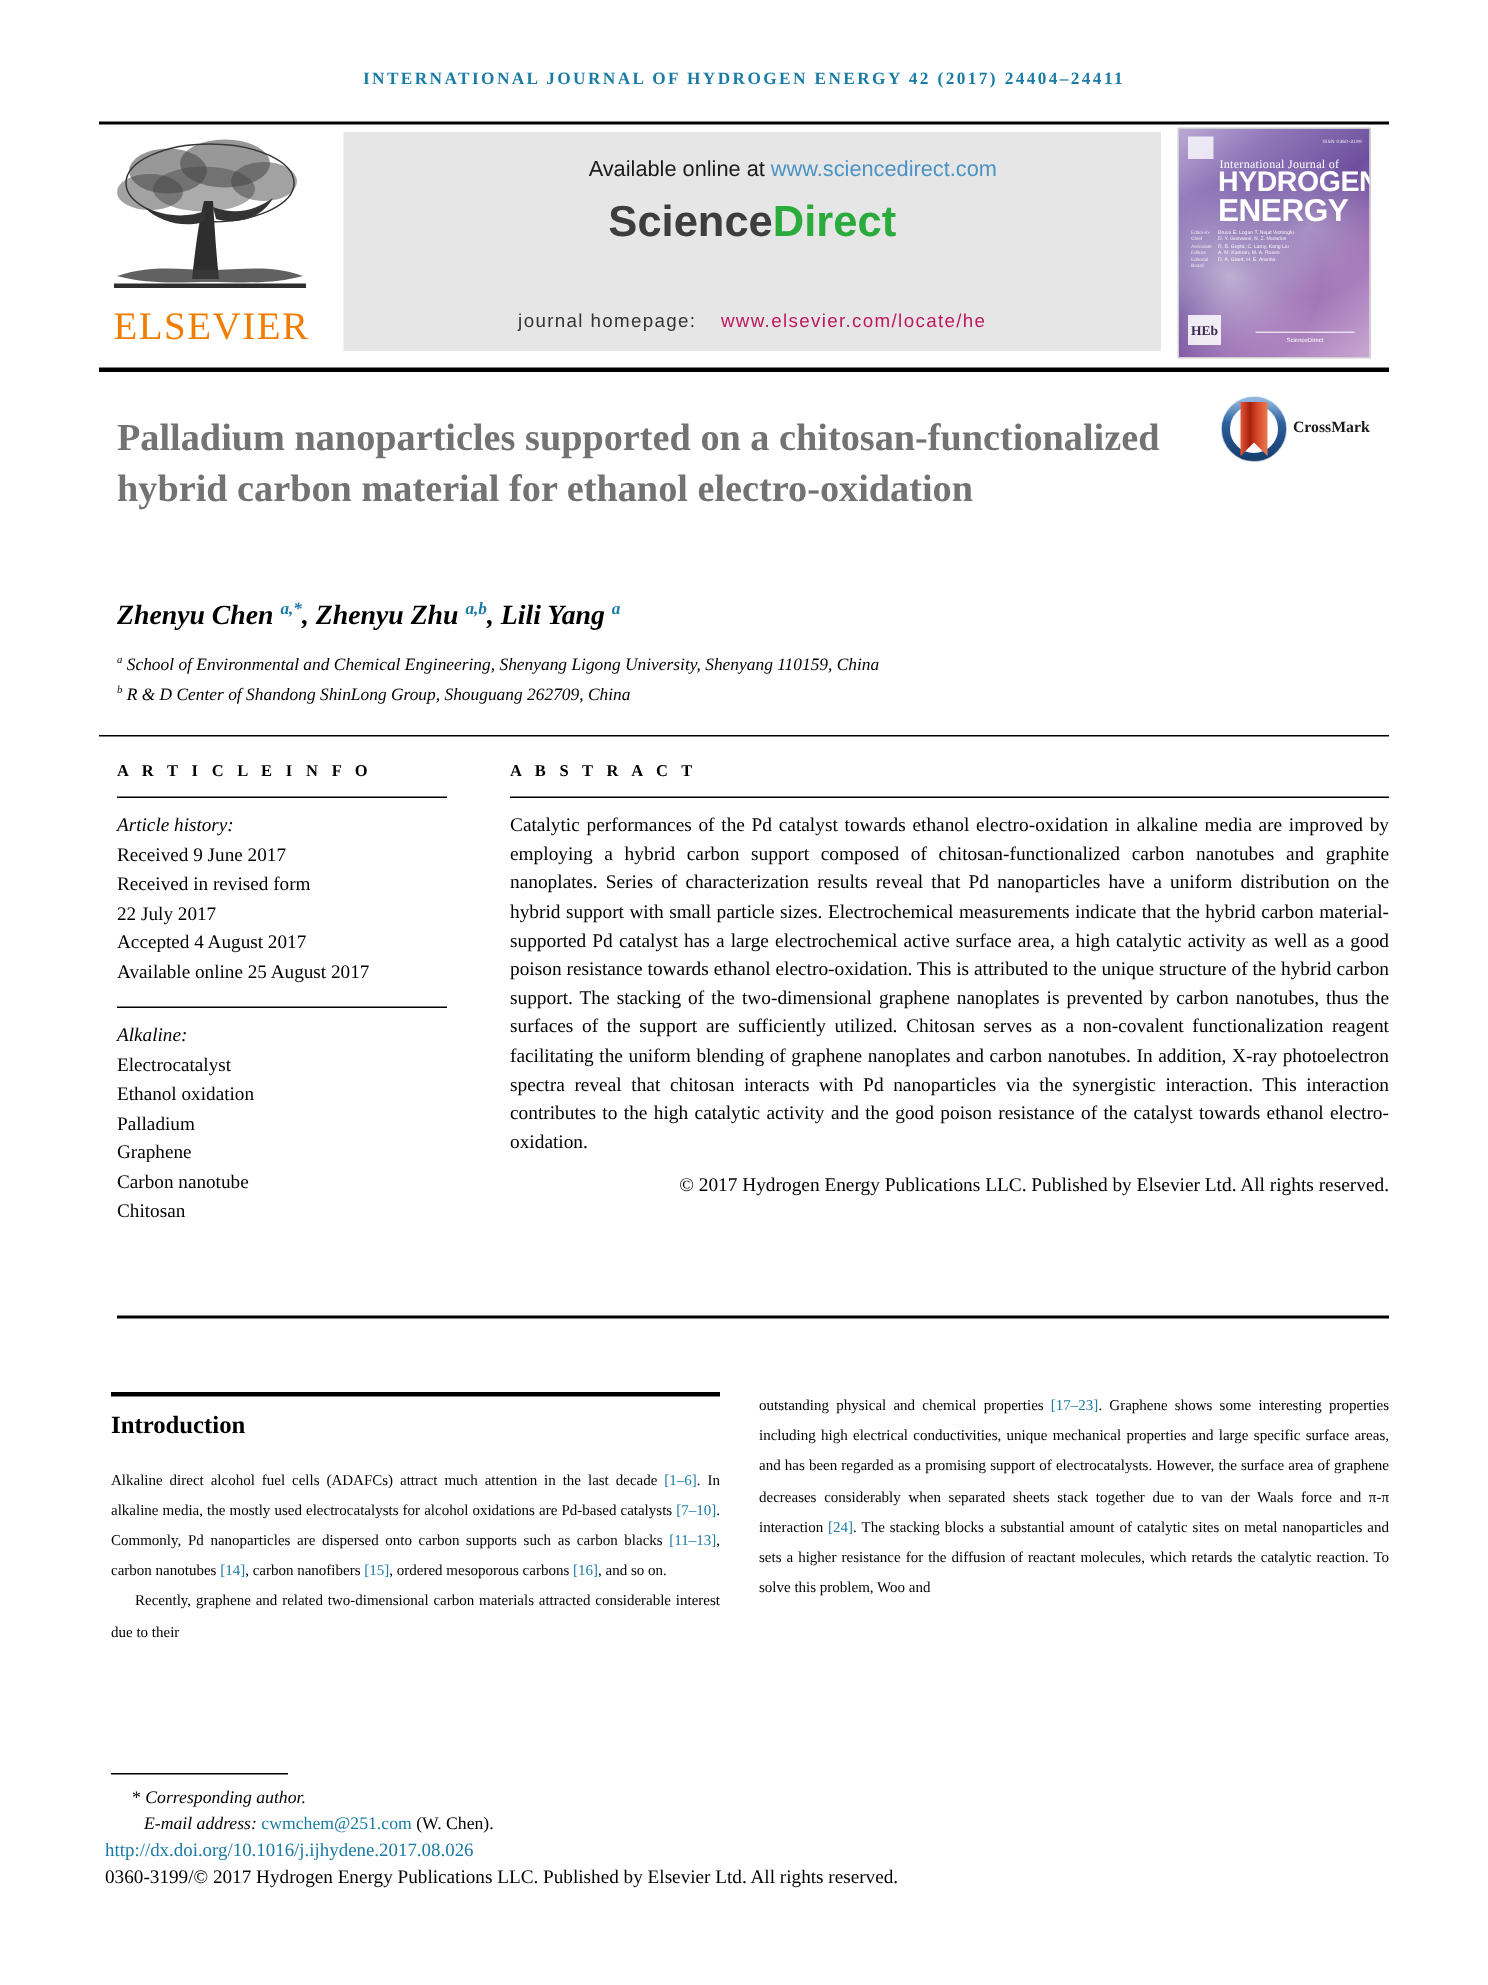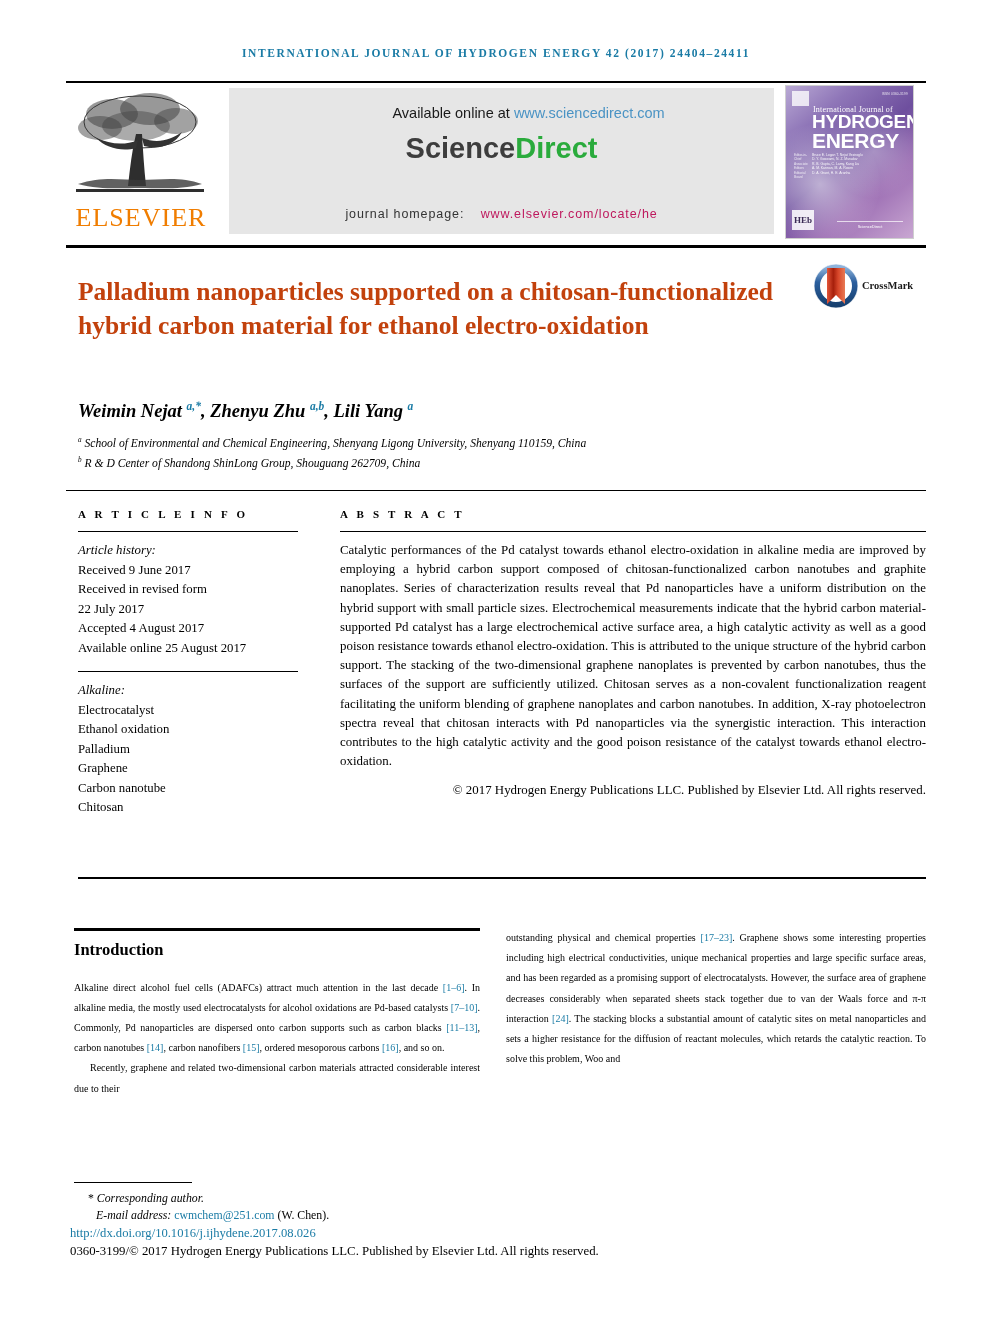--- a/index.html
+++ b/index.html
@@ -234,21 +234,21 @@
 
   
   .title {
     position: absolute;
     left: 78px; top: 258px;
     width: 700px;
     font-size: 25.5px;
     line-height: 34px;
     font-weight: bold;
     font-family: "Liberation Serif", serif;
-    color: #c2410c;
+    color: #737373;
   }
 
   
   .crossmark {
     position: absolute;
     left: 812px; top: 262px;
     width: 112px;
     height: 48px;
   }
   .crossmark svg { display:block; position:absolute; left:0; top:0; }
@@ -509,21 +509,21 @@
         </linearGradient>
       </defs>
       <circle cx="24" cy="24" r="19" fill="none" stroke="url(#ringg)" stroke-width="6"></circle>
       <circle cx="24" cy="24" r="22" fill="none" stroke="#ffffff" stroke-width="1.2" opacity=".7"></circle>
       <path d="M15 6 L33 6 L33 42 L24 33 L15 42 Z" fill="url(#markg)"></path>
     </svg>
     <div class="crossmark-label">CrossMark</div>
   </div>
 
   <div class="authors">
-    <span>Weimin Nejat </span><sup>a,*</sup><span>, </span><span>Zhenyu Zhu </span><sup>a,b</sup><span>, </span><span>Lili Yang </span><sup>a</sup>
+    <span>Zhenyu Chen </span><sup>a,*</sup><span>, </span><span>Zhenyu Zhu </span><sup>a,b</sup><span>, </span><span>Lili Yang </span><sup>a</sup>
   </div>
 
   <div class="aff">
     <div><sup>a</sup><span> School of Environmental and Chemical Engineering, Shenyang Ligong University, Shenyang 110159, China</span></div>
     <div><sup>b</sup><span> R &amp; D Center of Shandong ShinLong Group, Shouguang 262709, China</span></div>
   </div>
 
   <div class="rule-info-top"></div>
 
   <div class="info-col">

